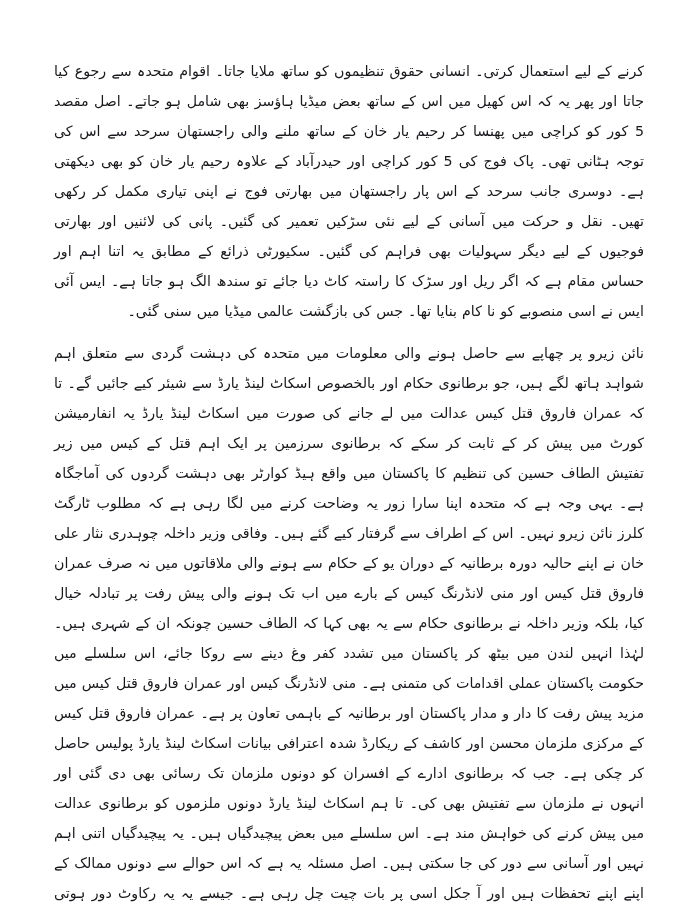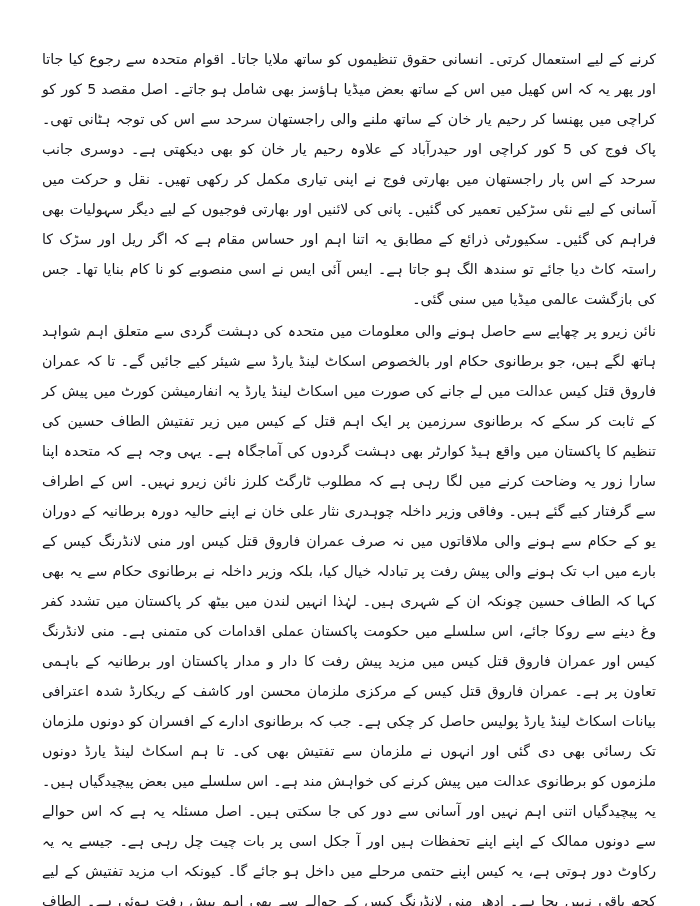--- a/index.html
+++ b/index.html
@@ -30,21 +30,21 @@
     direction: rtl;
     text-align: justify;
     text-align-last: right;
     unicode-bidi: embed;
     color: #17171c;
     font-family: "DejaVu Sans", "Liberation Sans", sans-serif;
     font-size: 14.2px;
     line-height: 30px;
     letter-spacing: 0.1px;
     word-spacing: 0.5px;
-    margin: 0;
+    margin: 12px;
     text-rendering: optimizeLegibility;
   }
   .para + .para {
     margin-top: 0px;
   }
   .para.p2 {
     margin-top: 2px;
   }
 </style>
 </head>

